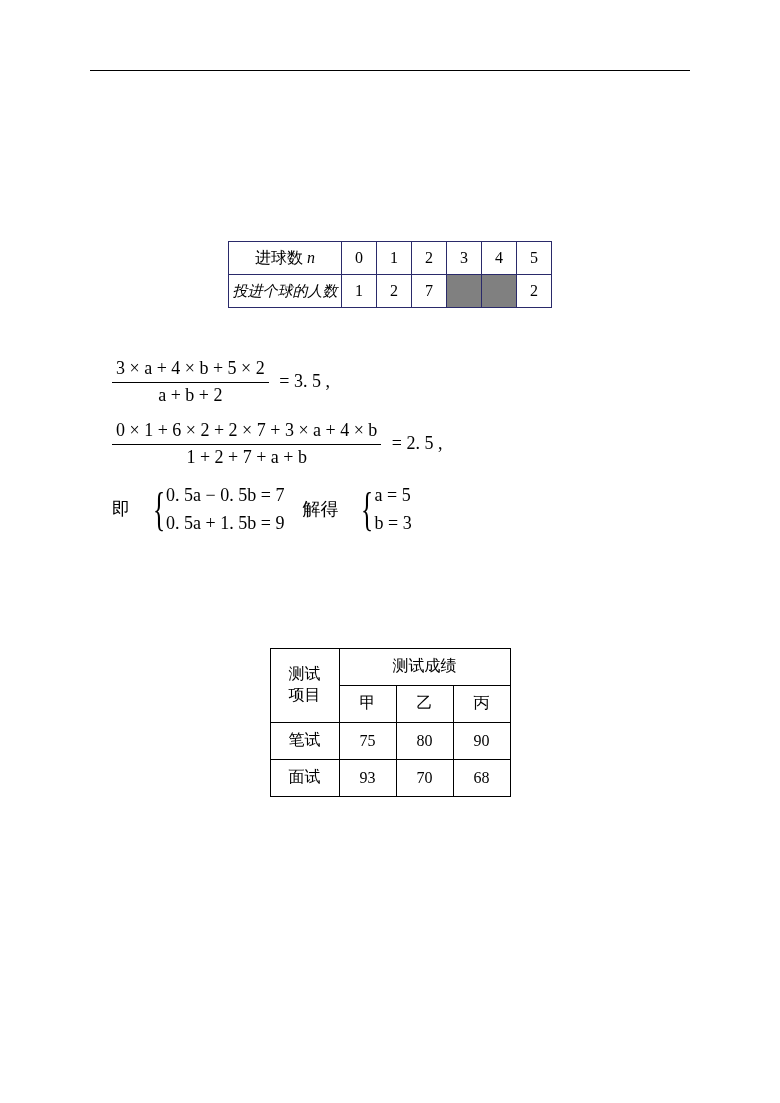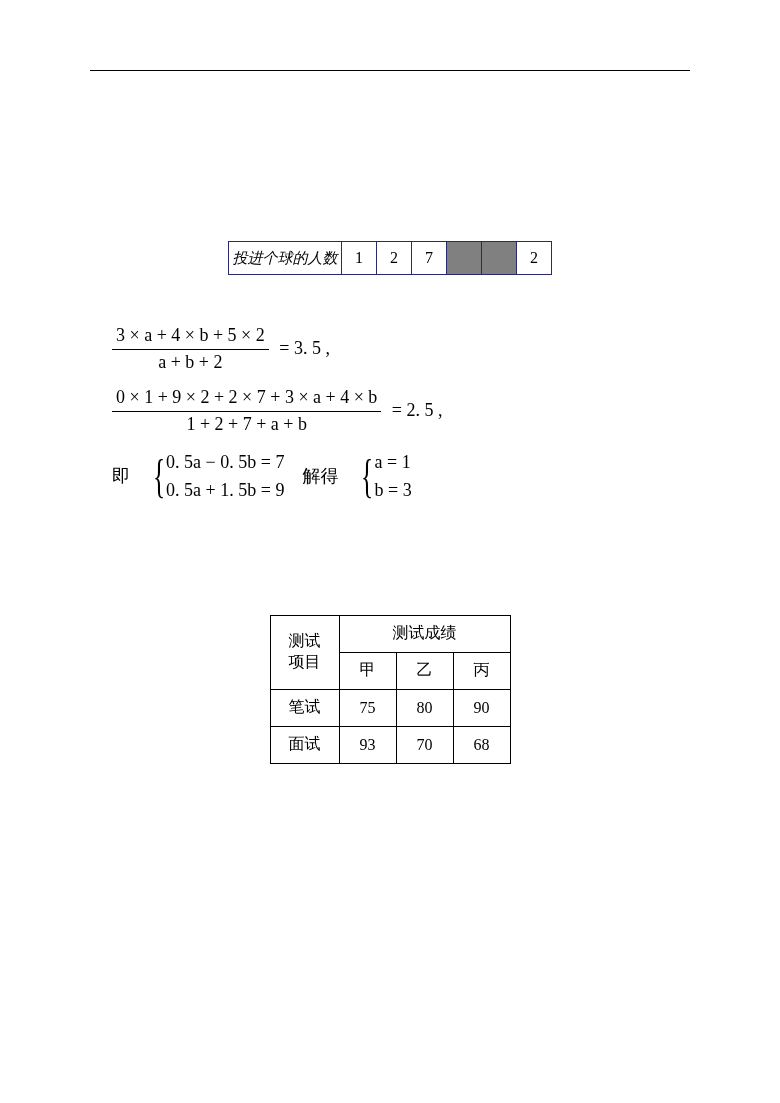--- a/index.html
+++ b/index.html
@@ -126,20 +126,31 @@
 </style>
 </head>
 <body>
 
 <div class="page">
   <div class="top-rule"></div>
 
   <div class="table1-wrap">
     <table class="t1">
       <tbody>
+          <tr>
+        <td class="hdr">
+          <span>进球数 </span><span class="ital">n</span>
+        </td>
+        <td class="ncell">0</td>
+        <td class="ncell">1</td>
+        <td class="ncell">2</td>
+        <td class="ncell">3</td>
+        <td class="ncell">4</td>
+        <td class="ncell">5</td>
+      </tr>
       <tr>
         <td class="hdr" style="font-size:15px;font-style:italic;">投进个球的人数</td>
         <td class="ncell">1</td>
         <td class="ncell">2</td>
         <td class="ncell">7</td>
         <td class="ncell shaded"></td>
         <td class="ncell shaded"></td>
         <td class="ncell">2</td>
       </tr>
     </tbody>
@@ -150,40 +161,40 @@
     <div class="eqline">
       <span class="frac">
         <span class="num it">3 × a + 4 × b + 5 × 2</span>
         <span class="den it">a + b + 2</span>
       </span>
       <span class="after">= 3. 5 ,</span>
     </div>
 
     <div class="eqline">
       <span class="frac">
-        <span class="num it">0 × 1 + 9 × 2 + 2 × 7 + 3 × a + 4 × b</span>
+        <span class="num it">0 × 1 + 6 × 2 + 2 × 7 + 3 × a + 4 × b</span>
         <span class="den it">1 + 2 + 7 + a + b</span>
       </span>
       <span class="after">= 2. 5 ,</span>
     </div>
 
     <div class="sys-row">
       <span class="cntext">即</span>
       <span class="brace-group">
         <span class="brace">{</span>
         <span class="sys">
           <div class="it">0. 5a − 0. 5b = 7</div>
           <div class="it">0. 5a + 1. 5b = 9</div>
         </span>
       </span>
       <span class="cntext">解得</span>
       <span class="brace-group">
         <span class="brace">{</span>
         <span class="sys">
-          <div class="it">a = 1</div>
+          <div class="it">a = 5</div>
           <div class="it">b = 3</div>
         </span>
       </span>
     </div>
   </div>
 
   <div class="table2-wrap">
     <table class="t2">
       <tbody>
           <tr>

